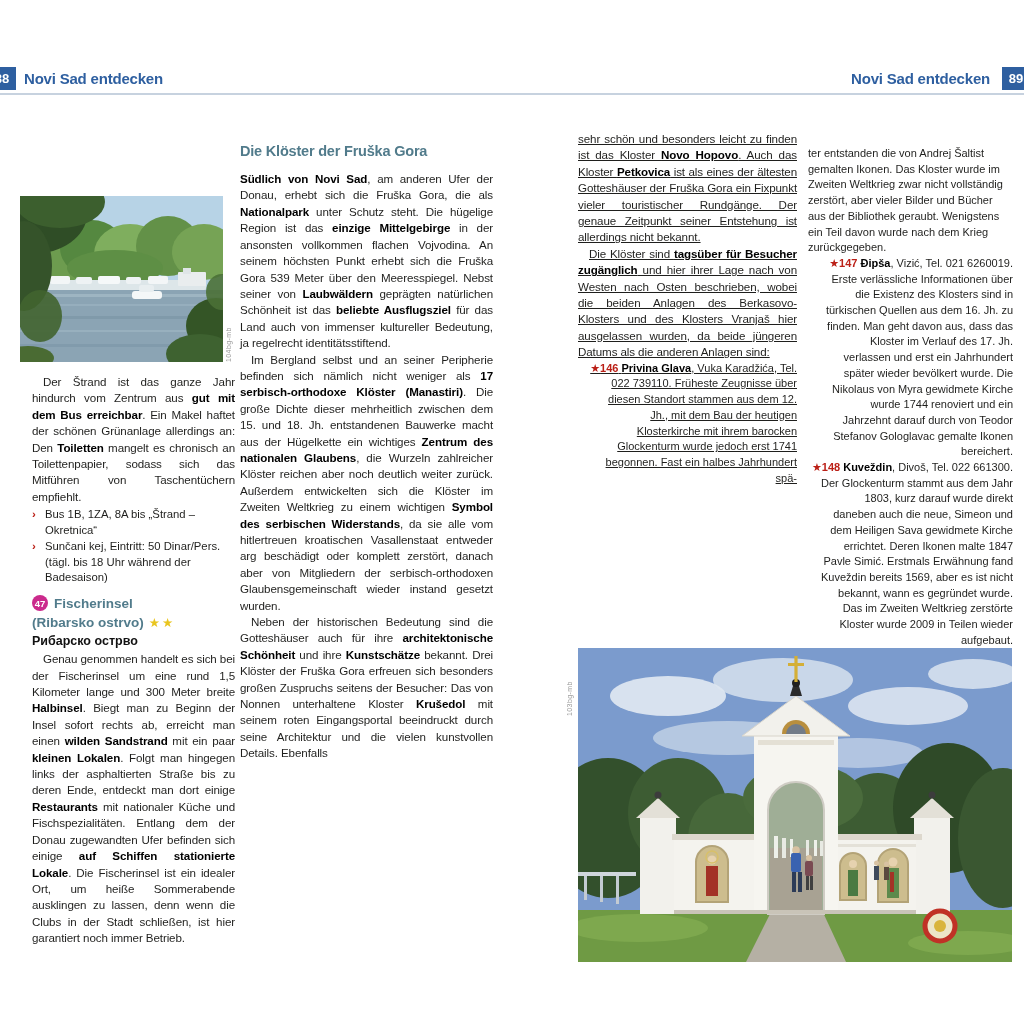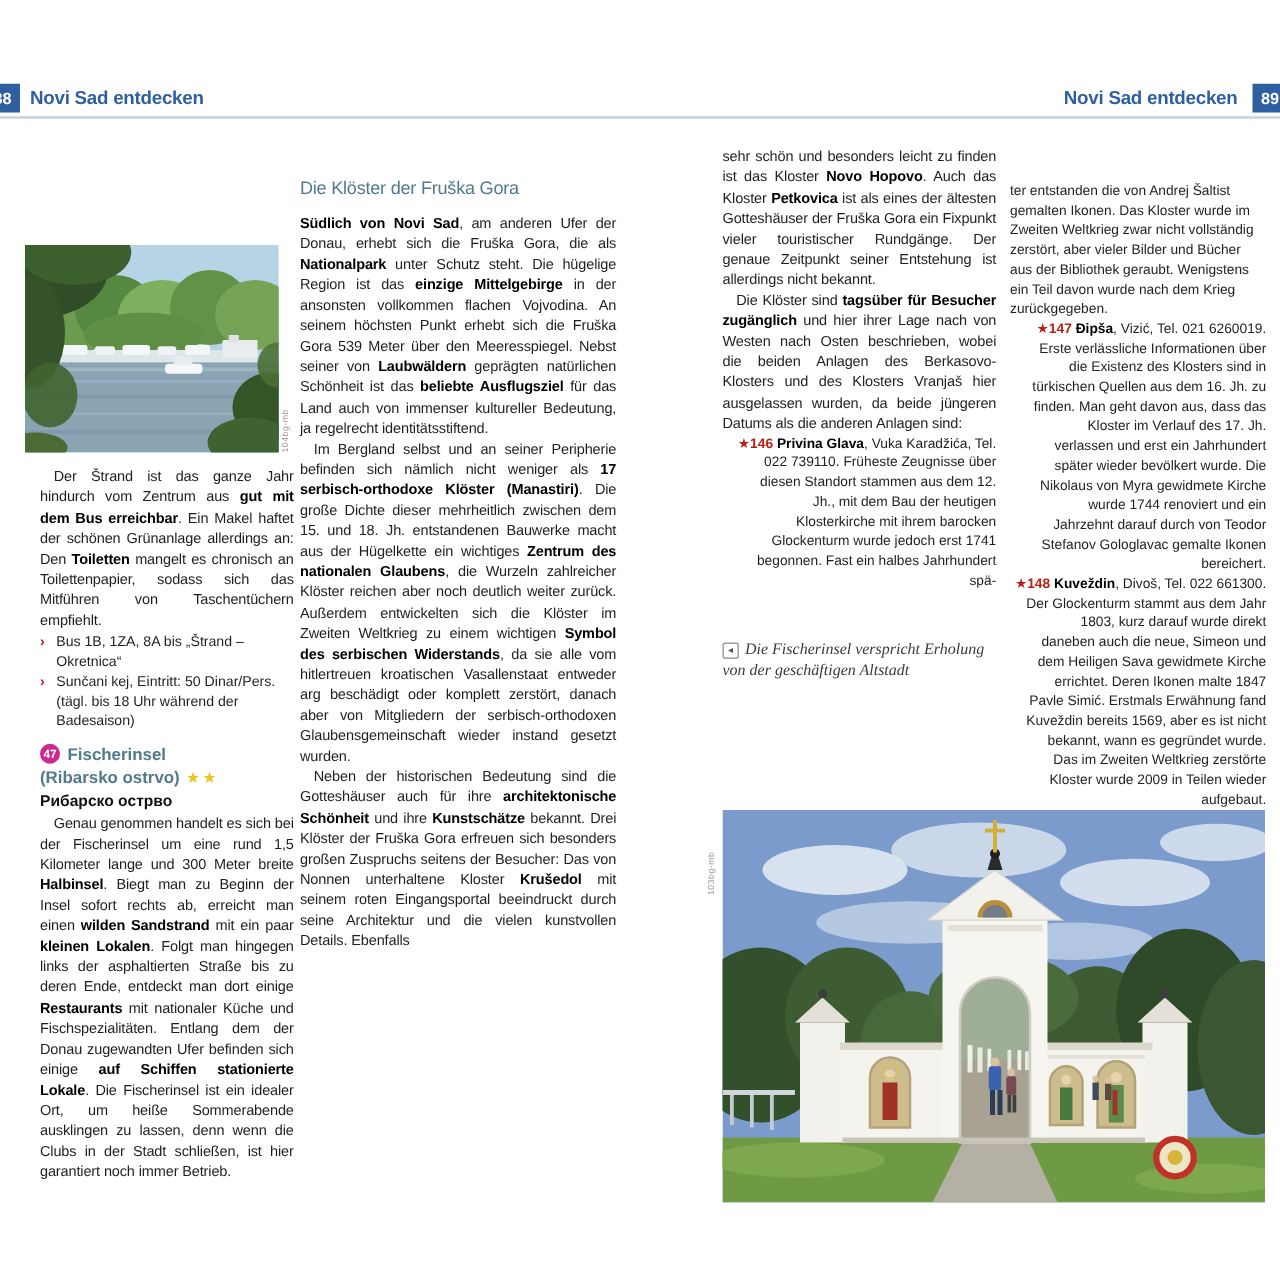--- a/index.html
+++ b/index.html
@@ -10,21 +10,21 @@
   
   .hdr-title{font-size:15px;font-weight:bold;color:#2e5fa0;letter-spacing:-0.2px;}
   .pagebox{background:#2e5fa0;color:#fff;font-weight:bold;font-size:13px;
            display:flex;align-items:center;justify-content:center;}
   .rule{height:2px;background:#c7d2df;}
   
   .flowcol{position:absolute;}
   .body-text{font-size:11.6px;line-height:16.4px;text-align:justify;letter-spacing:-0.1px;}
   .body-text b, .entry b, .entry-cont b{color:#000;}
   .ind{text-indent:11px;}
-  .col-heading{font-size:14.5px;font-weight:normal;color:#517b8b;letter-spacing:-0.2px;}
+  .col-heading{font-size:14.5px;font-weight:bold;color:#517b8b;letter-spacing:-0.2px;}
   
   .bullet{position:relative;padding-left:13px;font-size:11.3px;line-height:15.8px;text-align:left;}
   .chev{position:absolute;left:0;top:0;color:#bb2017;font-weight:bold;font-size:11.5px;}
   
   .poi-line1{display:flex;align-items:center;gap:6px;}
   .poi-circle{width:16px;height:16px;border-radius:50%;background:#cb2a8c;color:#fff;
               font-size:9.5px;font-weight:bold;display:inline-flex;align-items:center;
               justify-content:center;flex:0 0 auto;}
   .poi-name{font-size:13.5px;font-weight:bold;color:#517b8b;}
   .poi-alt{font-size:13.5px;font-weight:bold;color:#517b8b;}
@@ -136,32 +136,29 @@
     <p class="body-text ind" style="margin-top:3px;">Genau genommen handelt es sich bei der Fischerinsel um eine rund 1,5 Kilometer lange und 300 Meter breite <b>Halbinsel</b>. Biegt man zu Beginn der Insel sofort rechts ab, erreicht man einen <b>wilden Sandstrand</b> mit ein paar <b>kleinen Lokalen</b>. Folgt man hingegen links der asphaltierten Straße bis zu deren Ende, entdeckt man dort einige <b>Restaurants</b> mit nationaler Küche und Fischspezialitäten. Entlang dem der Donau zugewandten Ufer befinden sich einige <b>auf Schiffen stationierte Lokale</b>. Die Fischerinsel ist ein idealer Ort, um heiße Sommerabende ausklingen zu lassen, denn wenn die Clubs in der Stadt schließen, ist hier garantiert noch immer Betrieb.</p>
   </div>
 
   <div class="flowcol" style="left:240px;top:131px;width:253px;">
     <h2 class="col-heading">Die Klöster der Fruška Gora</h2>
     <p class="body-text" style="margin-top:11px;"><b>Südlich von Novi Sad</b>, am anderen Ufer der Donau, erhebt sich die Fruška Gora, die als <b>Nationalpark</b> unter Schutz steht. Die hügelige Region ist das <b>einzige Mittelgebirge</b> in der ansonsten vollkommen flachen Vojvodina. An seinem höchsten Punkt erhebt sich die Fruška Gora 539 Meter über den Meeresspiegel. Nebst seiner von <b>Laubwäldern</b> geprägten natürlichen Schönheit ist das <b>beliebte Ausflugsziel</b> für das Land auch von immenser kultureller Bedeutung, ja regelrecht identitätsstiftend.</p>
     <p class="body-text ind">Im Bergland selbst und an seiner Peripherie befinden sich nämlich nicht weniger als <b>17 serbisch-orthodoxe Klöster (Manastiri)</b>. Die große Dichte dieser mehrheitlich zwischen dem 15. und 18. Jh. entstandenen Bauwerke macht aus der Hügelkette ein wichtiges <b>Zentrum des nationalen Glaubens</b>, die Wurzeln zahlreicher Klöster reichen aber noch deutlich weiter zurück. Außerdem entwickelten sich die Klöster im Zweiten Weltkrieg zu einem wichtigen <b>Symbol des serbischen Widerstands</b>, da sie alle vom hitlertreuen kroatischen Vasallenstaat entweder arg beschädigt oder komplett zerstört, danach aber von Mitgliedern der serbisch-orthodoxen Glaubensgemeinschaft wieder instand gesetzt wurden.</p>
     <p class="body-text ind">Neben der historischen Bedeutung sind die Gotteshäuser auch für ihre <b>architektonische Schönheit</b> und ihre <b>Kunstschätze</b> bekannt. Drei Klöster der Fruška Gora erfreuen sich besonders großen Zuspruchs seitens der Besucher: Das von Nonnen unterhaltene Kloster <b>Krušedol</b> mit seinem roten Eingangsportal beeindruckt durch seine Architektur und die vielen kunstvollen Details. Ebenfalls</p>
   </div>
 
-  <div class="flowcol" style="left:578px;top:118px;width:219px;">
+  <div class="flowcol" style="left:578px;top:131px;width:219px;text-decoration:underline;">
     <p class="body-text">sehr schön und besonders leicht zu finden ist das Kloster <b>Novo Hopovo</b>. Auch das Kloster <b>Petkovica</b> ist als eines der ältesten Gotteshäuser der Fruška Gora ein Fixpunkt vieler touristischer Rundgänge. Der genaue Zeitpunkt seiner Entstehung ist allerdings nicht bekannt.</p>
     <p class="body-text ind">Die Klöster sind <b>tagsüber für Besucher zugänglich</b> und hier ihrer Lage nach von Westen nach Osten beschrieben, wobei die beiden Anlagen des Berkasovo-Klosters und des Klosters Vranjaš hier ausgelassen wurden, da beide jüngeren Datums als die anderen Anlagen sind:</p>
 
     <p class="entry">
       <span class="star">★</span><span class="num">146</span>
       <span><b>Privina Glava</b>, Vuka Karadžića, Tel. 022 739110. Früheste Zeugnisse über diesen Standort stammen aus dem 12. Jh., mit dem Bau der heutigen Klosterkirche mit ihrem barocken Glockenturm wurde jedoch erst 1741 begonnen. Fast ein halbes Jahrhundert spä-</span>
     </p>
 
-    <div class="caption" style="margin-top:38px;">
-      <span class="cap-icon">◂</span><span>Die Fischerinsel verspricht Erholung von der geschäftigen Altstadt</span>
-    </div>
   </div>
 
   <div class="flowcol" style="left:808px;top:131px;width:205px;">
     <p class="entry-cont">ter entstanden die von Andrej Šaltist gemalten Ikonen. Das Kloster wurde im Zweiten Weltkrieg zwar nicht vollständig zerstört, aber vieler Bilder und Bücher aus der Bibliothek geraubt. Wenigstens ein Teil davon wurde nach dem Krieg zurückgegeben.</p>
 
     <p class="entry">
       <span class="star">★</span><span class="num">147</span>
       <span><b>Đipša</b>, Vizić, Tel. 021 6260019. Erste verlässliche Informationen über die Existenz des Klosters sind in türkischen Quellen aus dem 16. Jh. zu finden. Man geht davon aus, dass das Kloster im Verlauf des 17. Jh. verlassen und erst ein Jahrhundert später wieder bevölkert wurde. Die Nikolaus von Myra gewidmete Kirche wurde 1744 renoviert und ein Jahrzehnt darauf durch von Teodor Stefanov Gologlavac gemalte Ikonen bereichert.</span>
     </p>
 

